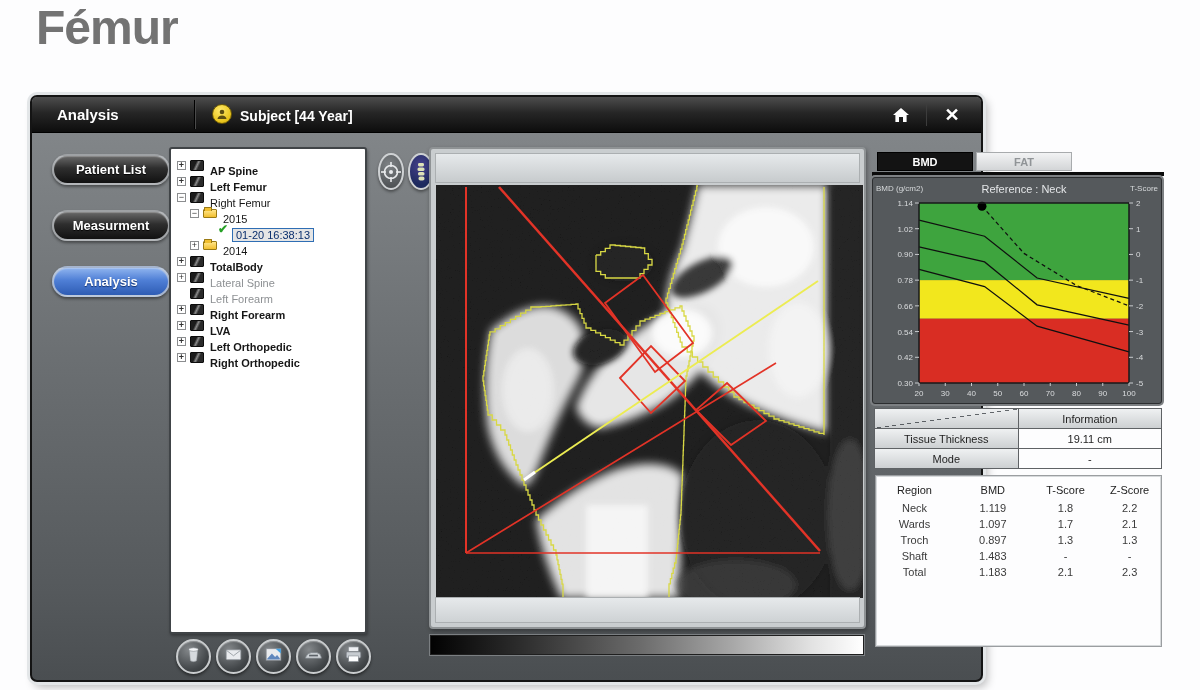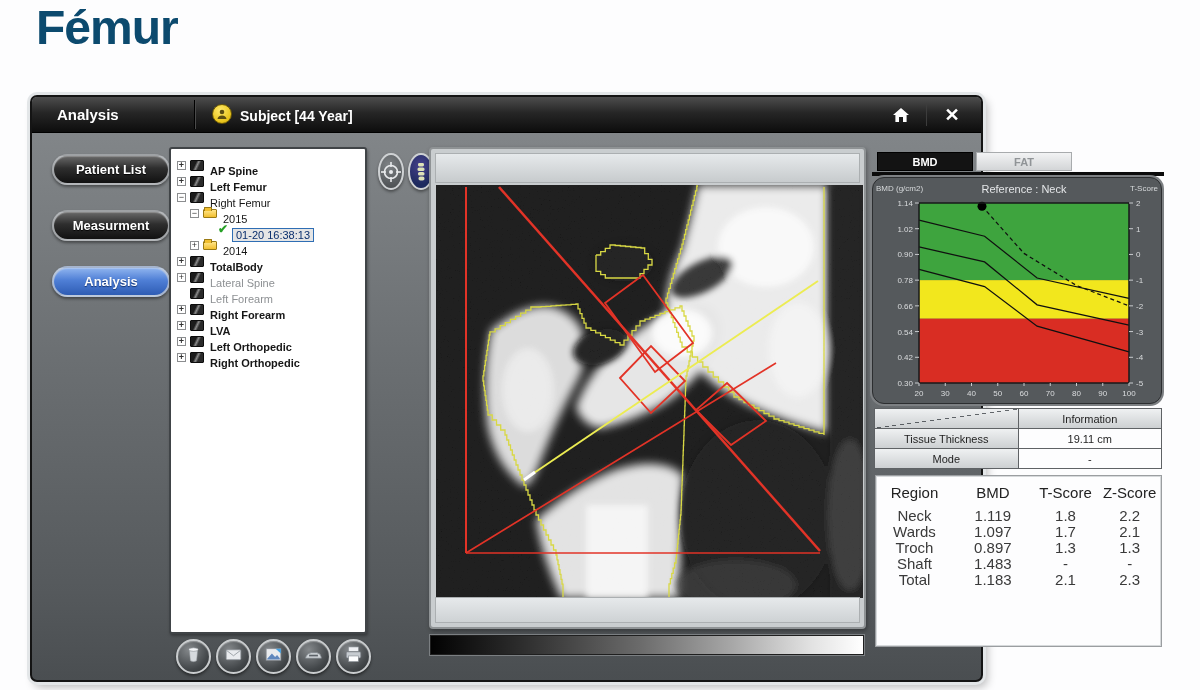--- a/index.html
+++ b/index.html
@@ -79,39 +79,39 @@
     border:1px solid #1f1f1f; box-shadow:0 0 0 1px #7b7f82; }
 
   
   .tabs { position:absolute; left:843px; top:19px; display:flex; gap:3px; }
   .tab { width:96px; height:19px; font-size:11px; font-weight:bold; display:flex; align-items:center; justify-content:center; cursor:pointer; }
   .tab.on { background:#131313; color:#fff; border:1px solid #000; }
   .tab.off { background:linear-gradient(#f2f3f4,#d3d5d7); color:#909497; border:1px solid #a8abad; }
   .tab-strip { position:absolute; left:838px; top:39px; width:292px; height:4px; background:#0b0b0b; }
 
   .chart-panel { position:absolute; left:838px; top:44px; width:290px; height:227px;
-    background:#55595c; border:1px solid #2c2e30; border-radius:12px; box-shadow:0 0 0 2px #7d8083; }
+    background:#55595c; border:1px solid #2c2e30; border-radius:3px; box-shadow:0 0 0 2px #7d8083; }
   .chart-panel svg text { font-family:"Liberation Sans", sans-serif; }
 
   .info-table { position:absolute; left:841px; top:276px; width:287px; display:grid; grid-template-columns:50% 50%; font-size:11px; color:#1f1f1f; }
   .icell { height:21px; border:1px solid #5f6265; margin-top:-1px; margin-left:-1px;
     background:linear-gradient(#eff1f2,#cdd0d2); display:flex; align-items:center; justify-content:center;text-align:center; }
   .icell.corner { background:linear-gradient(#eff1f2,#cdd0d2),linear-gradient(to bottom right,transparent 49.4%,#6b6f73 49.4%,#6b6f73 50.8%,transparent 50.8%); background-blend-mode:multiply; }
   .icell.white { background:#fdfdfe; }
 
   .region-panel { position:absolute; left:841px; top:342px; width:287px; height:172px; background:#fdfdfe;
     border:1px solid #9b9ea1; box-shadow:0 0 0 1px #d6d9db inset; padding-top:8px; }
-  .region-grid { display:grid; grid-template-columns:27% 28% 23% 22%; row-gap:1px; font-size:15px; color:#3a3a3a; }
+  .region-grid { display:grid; grid-template-columns:27% 28% 23% 22%; row-gap:1px; font-size:11px; color:#3a3a3a; }
   .region-grid .hd { font-weight:normal; color:#222; text-align:center; padding-bottom:5px; }
   .region-grid .cell { text-align:center; height:15px; }
 </style>
 </head>
 <body>
 
-<h1 class="page-title" style="color: #0c4a6e;">Fémur</h1>
+<h1 class="page-title" style="color: #737373;">Fémur</h1>
 
 <div class="window">
 
   <div class="titlebar">
     <span class="tb-section">Analysis</span>
     <span class="tb-divider"></span>
     <span class="subject-chip">
       <span class="subject-icon">
         <svg width="12" height="12" viewBox="0 0 12 12">
             <circle cx="6" cy="4" r="2.3" fill="#5c4e12"></circle>

